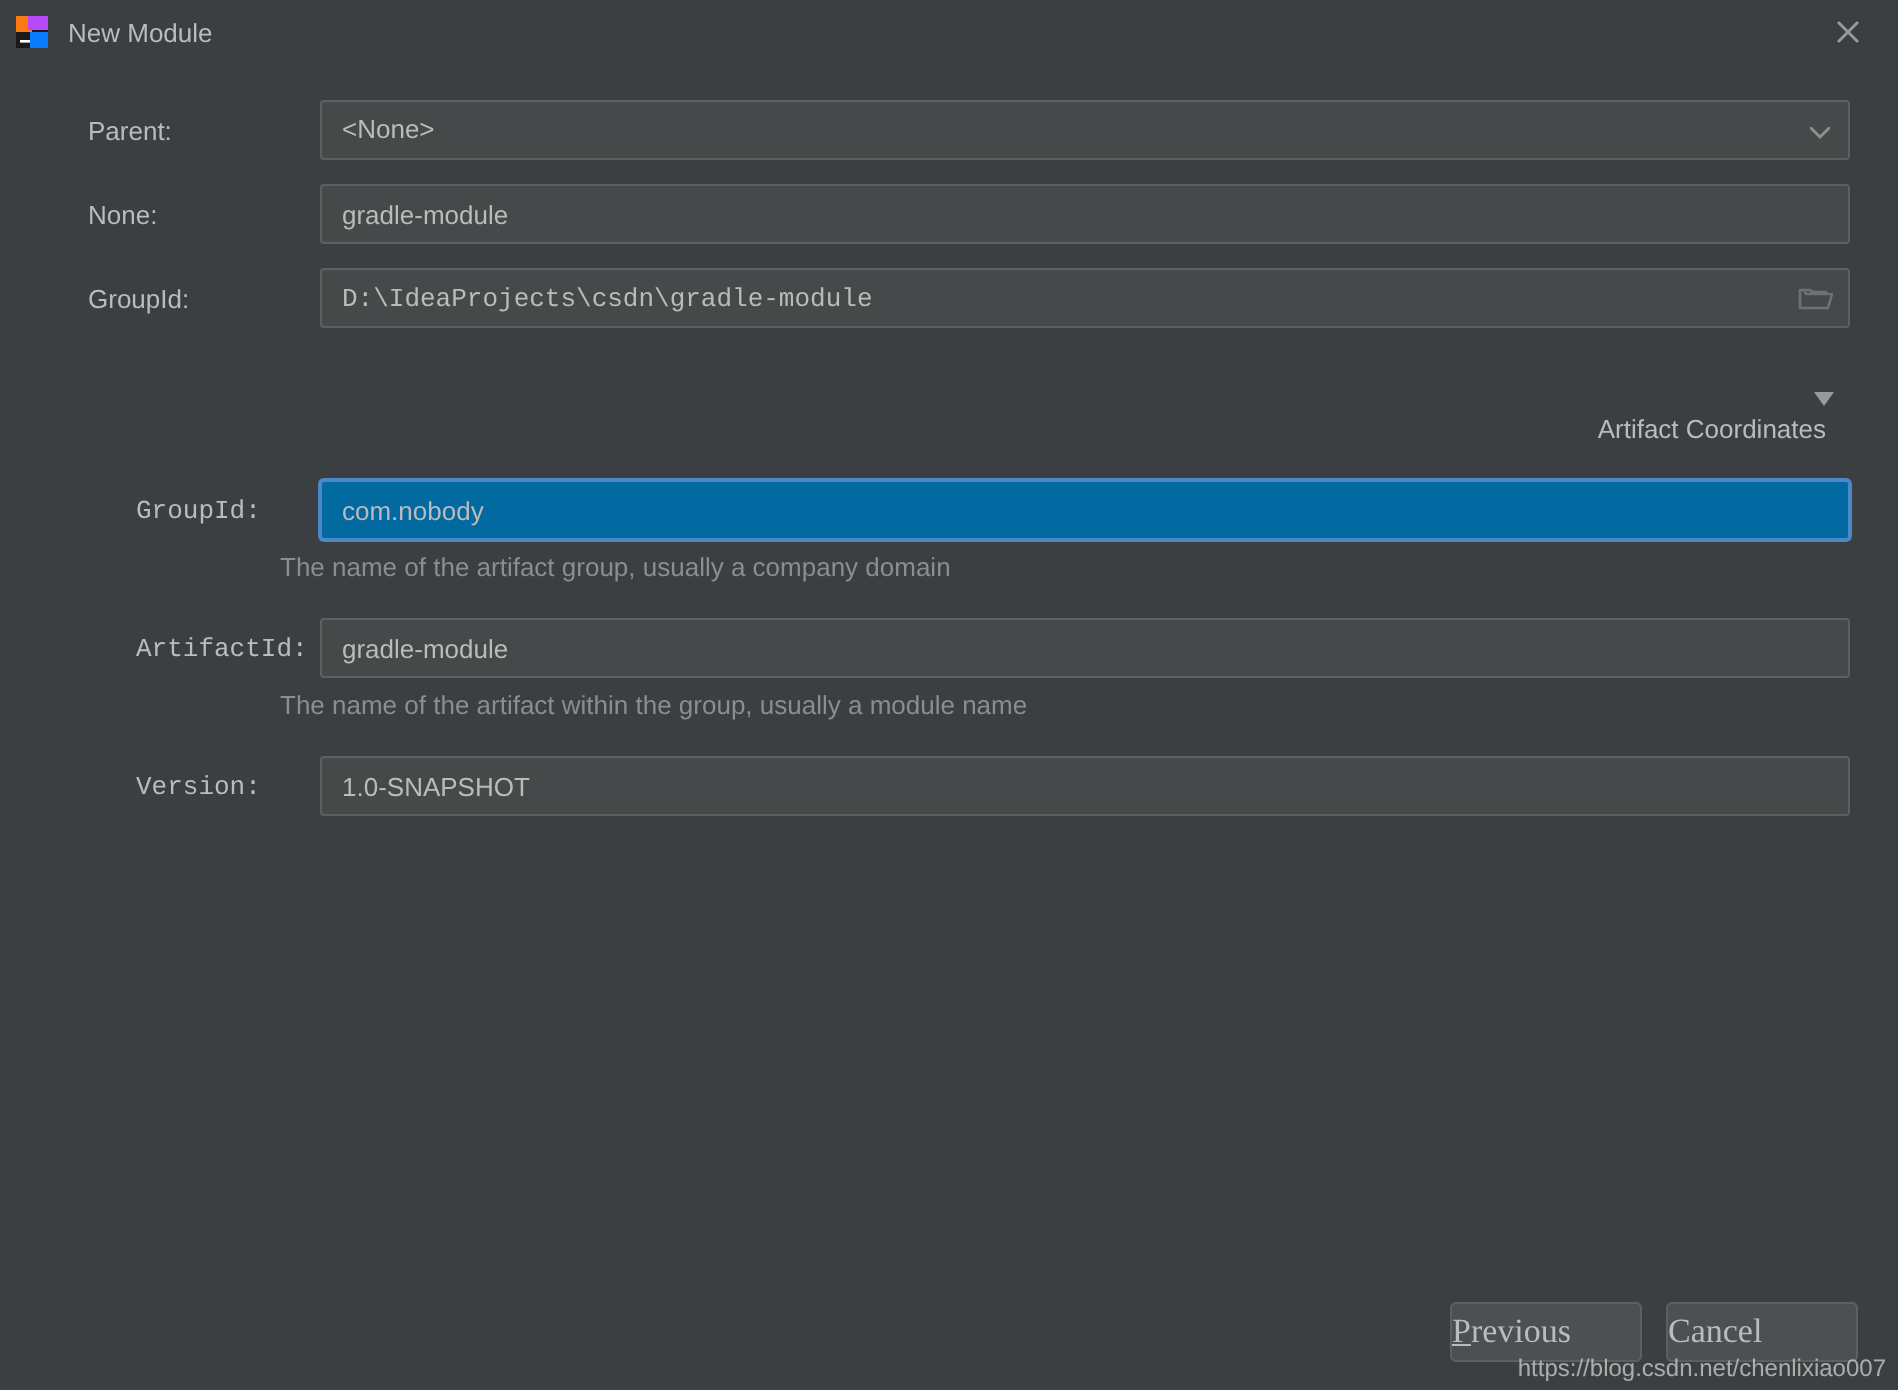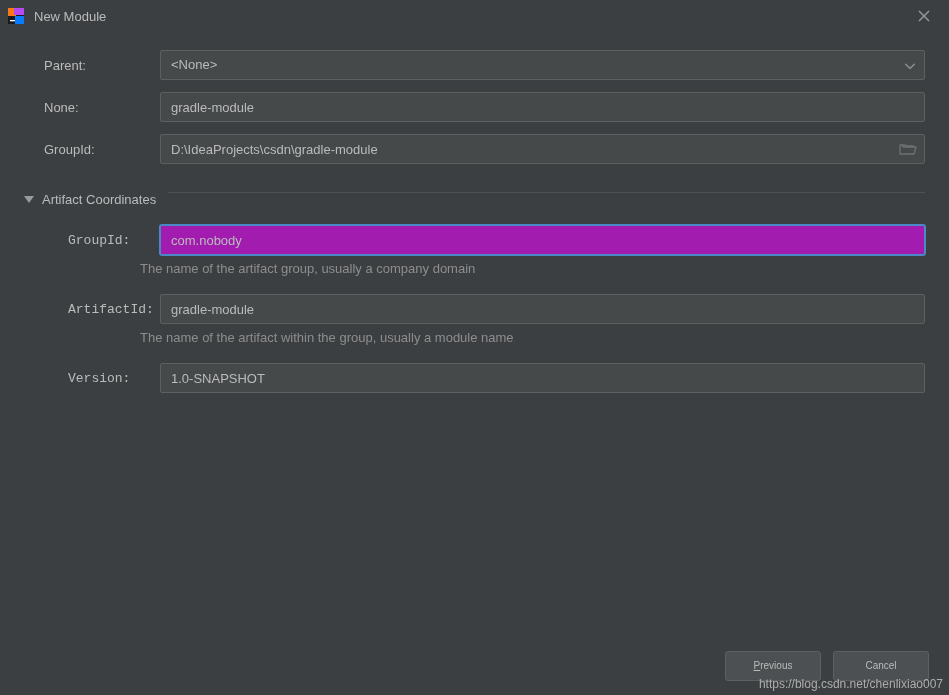--- a/index.html
+++ b/index.html
@@ -65,41 +65,42 @@
       padding: 0 10px;
       font-family: inherit;
       font-size: 13px;
       outline: none;
       border-radius: 2px;
     }
     .combobox { cursor: pointer; padding-right: 11px; }
     .textbox.focused {
       border: 1px solid #4a88c7;
       box-shadow: 0 0 0 1px #4a88c7;
-      background: #a21caf;
+      background: #0369a1;
     }
     .dropdown-arrow {
       position: absolute;
       right: 10px; top: 50%; transform: translateY(-50%);
       color: #909090;
       pointer-events: none;
     }
     .browse-icon {
       position: absolute;
       right: 8px; top: 50%; transform: translateY(-50%);
       color: #6f7274;
       pointer-events: auto;
       cursor: pointer;
     }
     .browse-icon svg { display: block; }
 
     .divider-row {
       display: flex;
-      align-items: flex-start;
+      align-items: flex-end;
       margin: 28px 0 18px 0;
+      flex-direction: column;
     }
     .divider-row .toggle {
       color: #9a9a9a;
       margin-right: 8px;
     }
     .divider-row .label {
       color: #bbbbbb;
       margin-right: 12px;
     }
     .divider-row .line {
@@ -131,26 +132,26 @@
       gap: 12px;
       border-top: 1px solid transparent;
     }
     .btn {
       min-width: 96px;
       height: 30px;
       border-radius: 3px;
       border: 1px solid #5e6060;
       background: #4c5052;
       color: #bbbbbb;
-      font-family: Liberation Sans, sans-serif;
-      font-size: 10px;
+      font-family: Liberation Serif, serif;
+      font-size: 17px;
       cursor: pointer;
       display: inline-flex;
       align-items: center;
-      justify-content: center;
+      justify-content: flex-start;
     }
     .btn.primary {
       background: #365880;
       border: 1px solid #4a88c7;
       color: #e6e6e6;
       font-weight: 600;
     }
     .mnemonic { text-decoration: underline; }
 
     .watermark {
@@ -203,21 +204,21 @@
   <div class="form-row">
     <div class="form-label">None:</div>
     <div class="field-wrap">
       <input class="textbox" value="gradle-module" style="">
     </div>
   </div>
 
   <div class="form-row">
     <div class="form-label">GroupId:</div>
     <div class="field-wrap">
-      <input class="textbox" style="padding-right: 30px;" value="D:\IdeaProjects\csdn\gradle-module">
+      <input class="textbox" style="padding-right: 30px; font-family: Liberation Mono, monospace;" value="D:\IdeaProjects\csdn\gradle-module">
       <span class="browse-icon">
         <svg width="18" height="14" viewBox="0 0 18 14">
             <path d="M1 3 L1 12 L15 12 L17 5 L4 5 L3 3 Z M1 3 L6 3 L7 4 L14 4 L14 5" fill="none" stroke="#6f7274" stroke-width="1.3" stroke-linejoin="round"></path>
           </svg>
       </span>
     </div>
   </div>
 
   <div class="divider-row">
     <span class="toggle">

